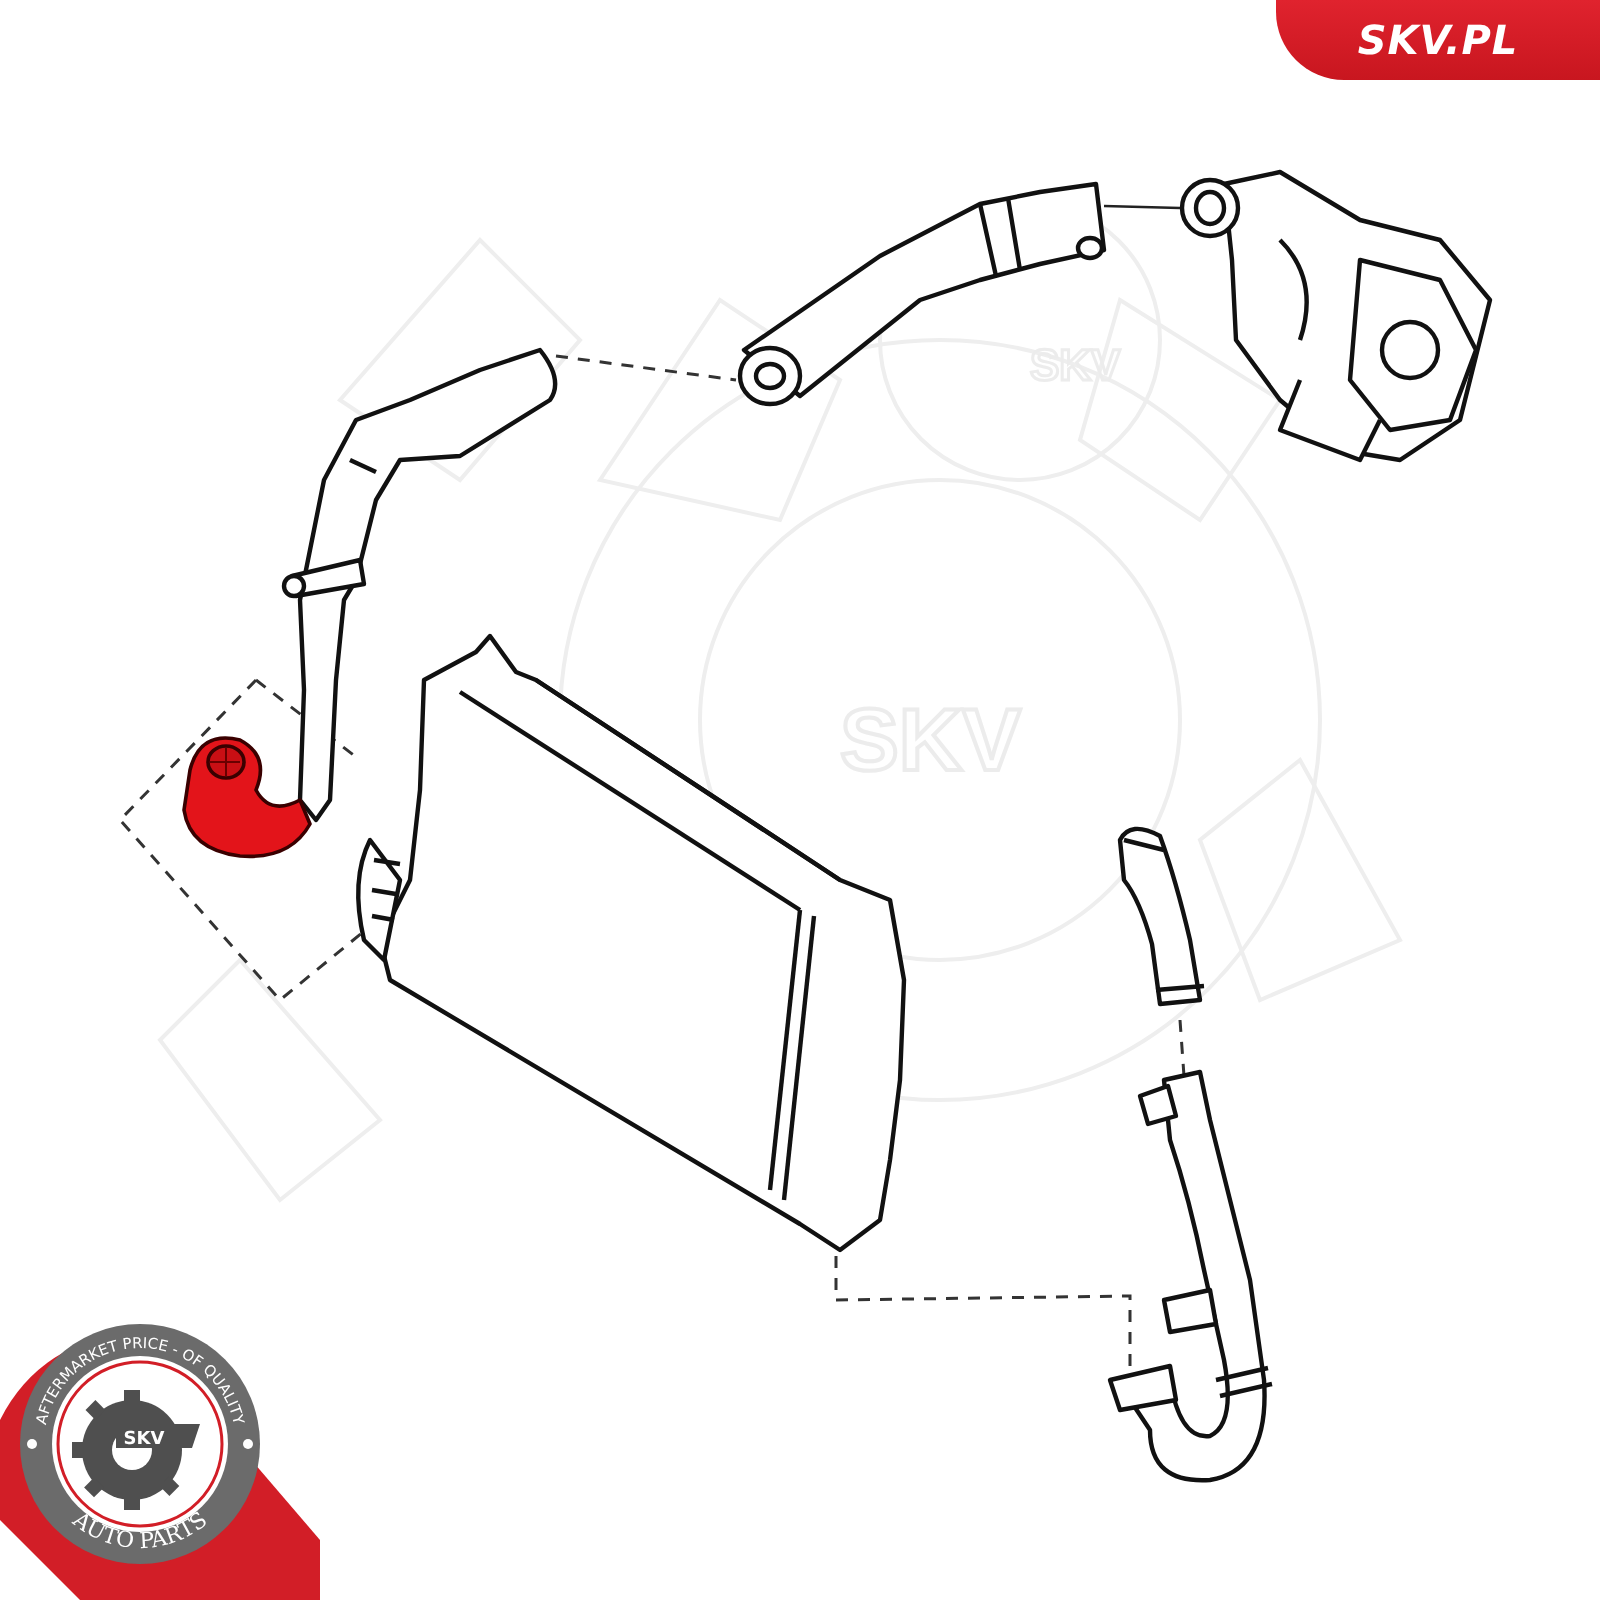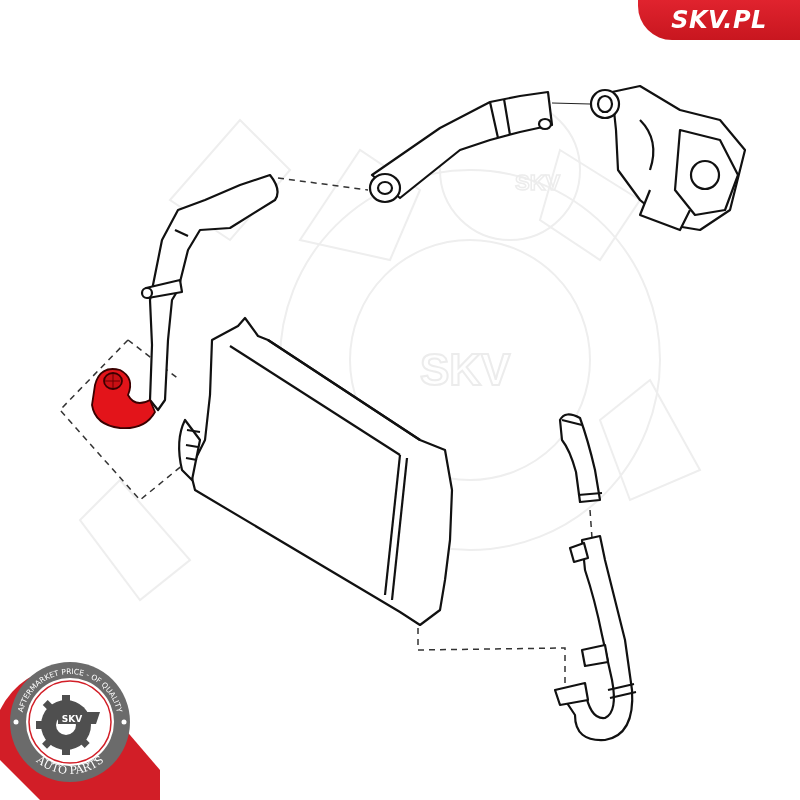--- a/index.html
+++ b/index.html
@@ -6,21 +6,21 @@
   body { width: 800px; height: 800px; position: relative; overflow: hidden; font-family: "Liberation Sans", sans-serif; }
   #stage { position: absolute; left: 0; top: 0; width: 800px; height: 800px; }
   .brand-tab {
     position: absolute; right: 0; top: 0; width: 162px; height: 40px;
     background: linear-gradient(180deg, #e0232e 0%, #c8161f 100%);
     border-bottom-left-radius: 34px;
     display: flex; align-items: center; justify-content: center;
   }
   .brand-tab span {
     color: #fff; font-family: "DejaVu Sans", sans-serif; font-weight: bold; font-style: italic;
-    font-size: 24px; letter-spacing: 0.5px; 
+    font-size: 20px; letter-spacing: 0.5px; 
   }
   .badge { position: absolute; left: 0; top: 640px; width: 160px; height: 160px; }
   .wm-text { font-family: "Liberation Sans", sans-serif; font-weight: bold; }
 </style>
 </head>
 <body>
 
 <div id="stage">
   <svg width="800" height="800" viewBox="0 0 800 800" xmlns="http://www.w3.org/2000/svg">
 

